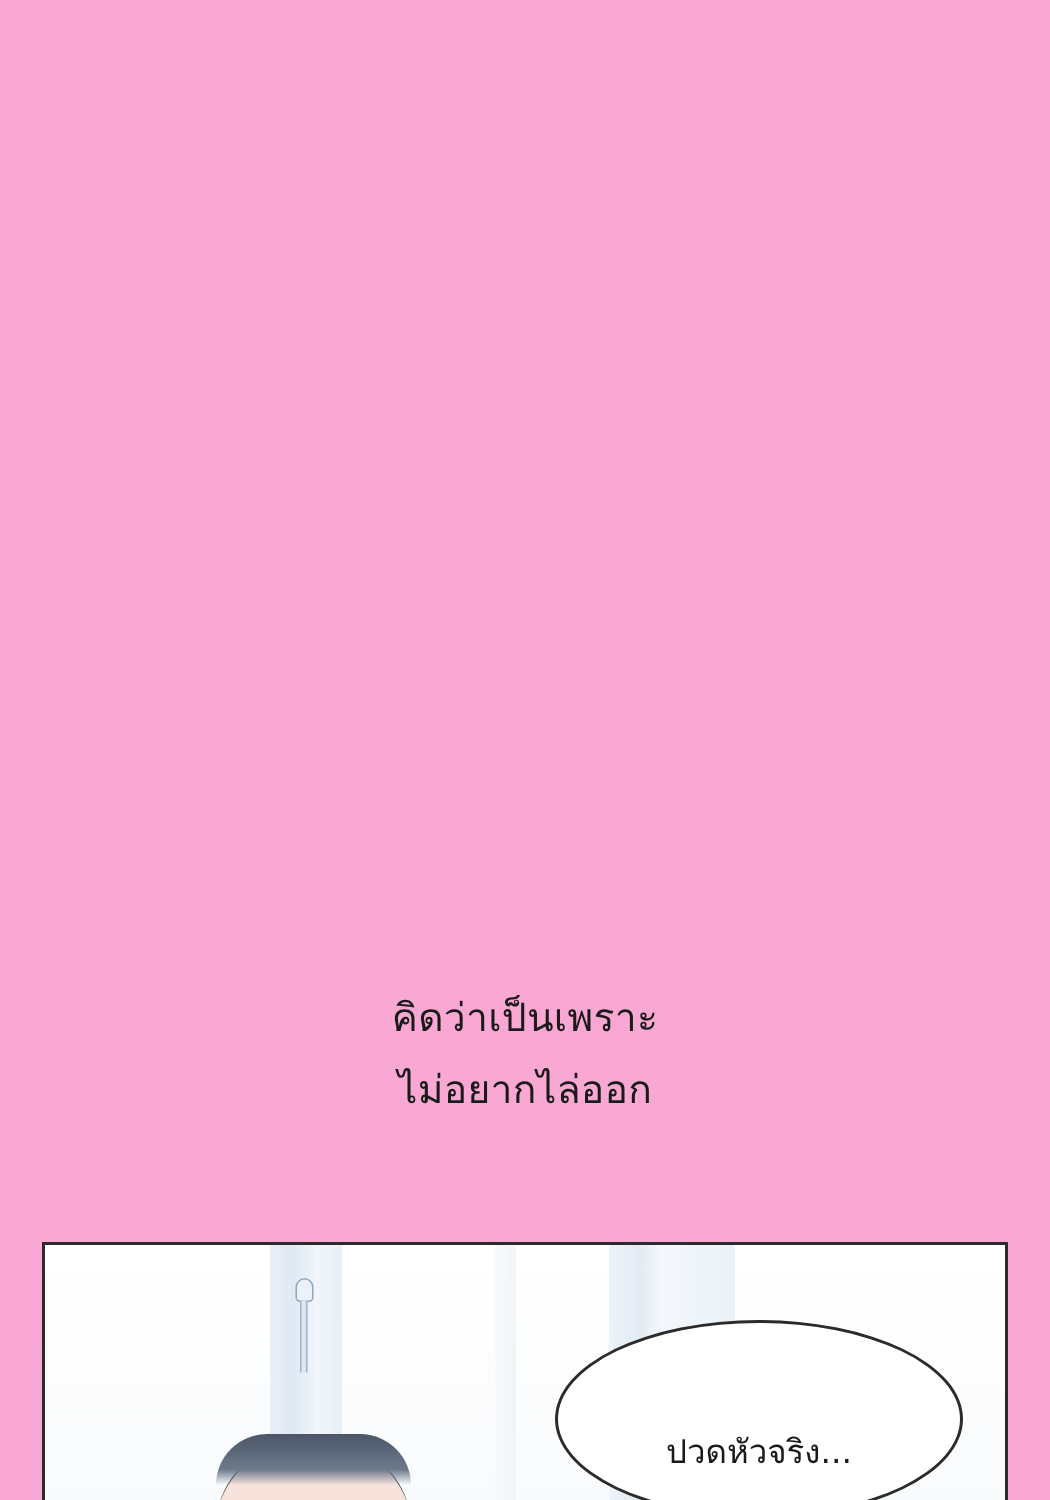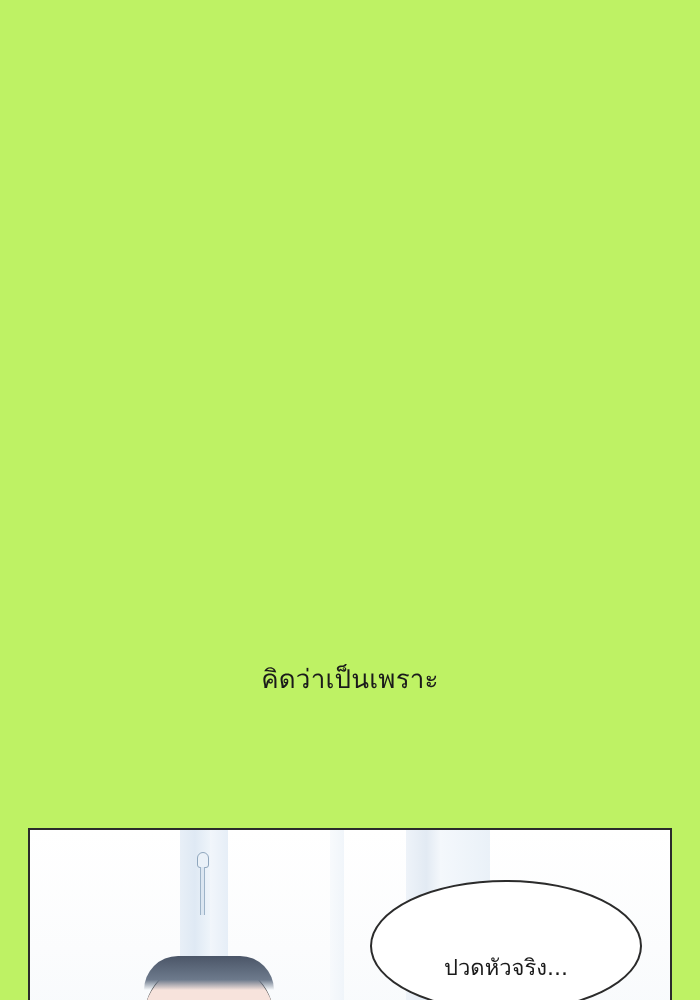--- a/index.html
+++ b/index.html
@@ -14,21 +14,21 @@
     overflow: hidden;
     font-family: "DejaVu Sans", sans-serif;
   }
 
   #page {
     position: absolute;
     left: 0;
     top: 0;
     width: 700px;
     height: 1000px;
-    background: #bef264;
+    background: #f9a8d4;
   }
 
   
   .narration {
     position: absolute;
     left: 0;
     top: 655px;
     width: 700px;
     text-align: center;
     line-height: 48px;
@@ -190,20 +190,21 @@
     box-sizing: border-box;
   }
 </style>
 </head>
 <body>
 
 <div id="page">
 
   <div class="narration">
     <span class="line">คิดว่าเป็นเพราะ</span>
+    <span class="line">ไม่อยากไล่ออก</span>
   </div>
 
   <div class="panel">
     <div class="panel-inner">
       <div class="bg-wash"></div>
 
       <div class="column col-a"></div>
       <div class="column col-b"></div>
       <div class="column col-e"></div>
       <div class="column col-c"></div>

